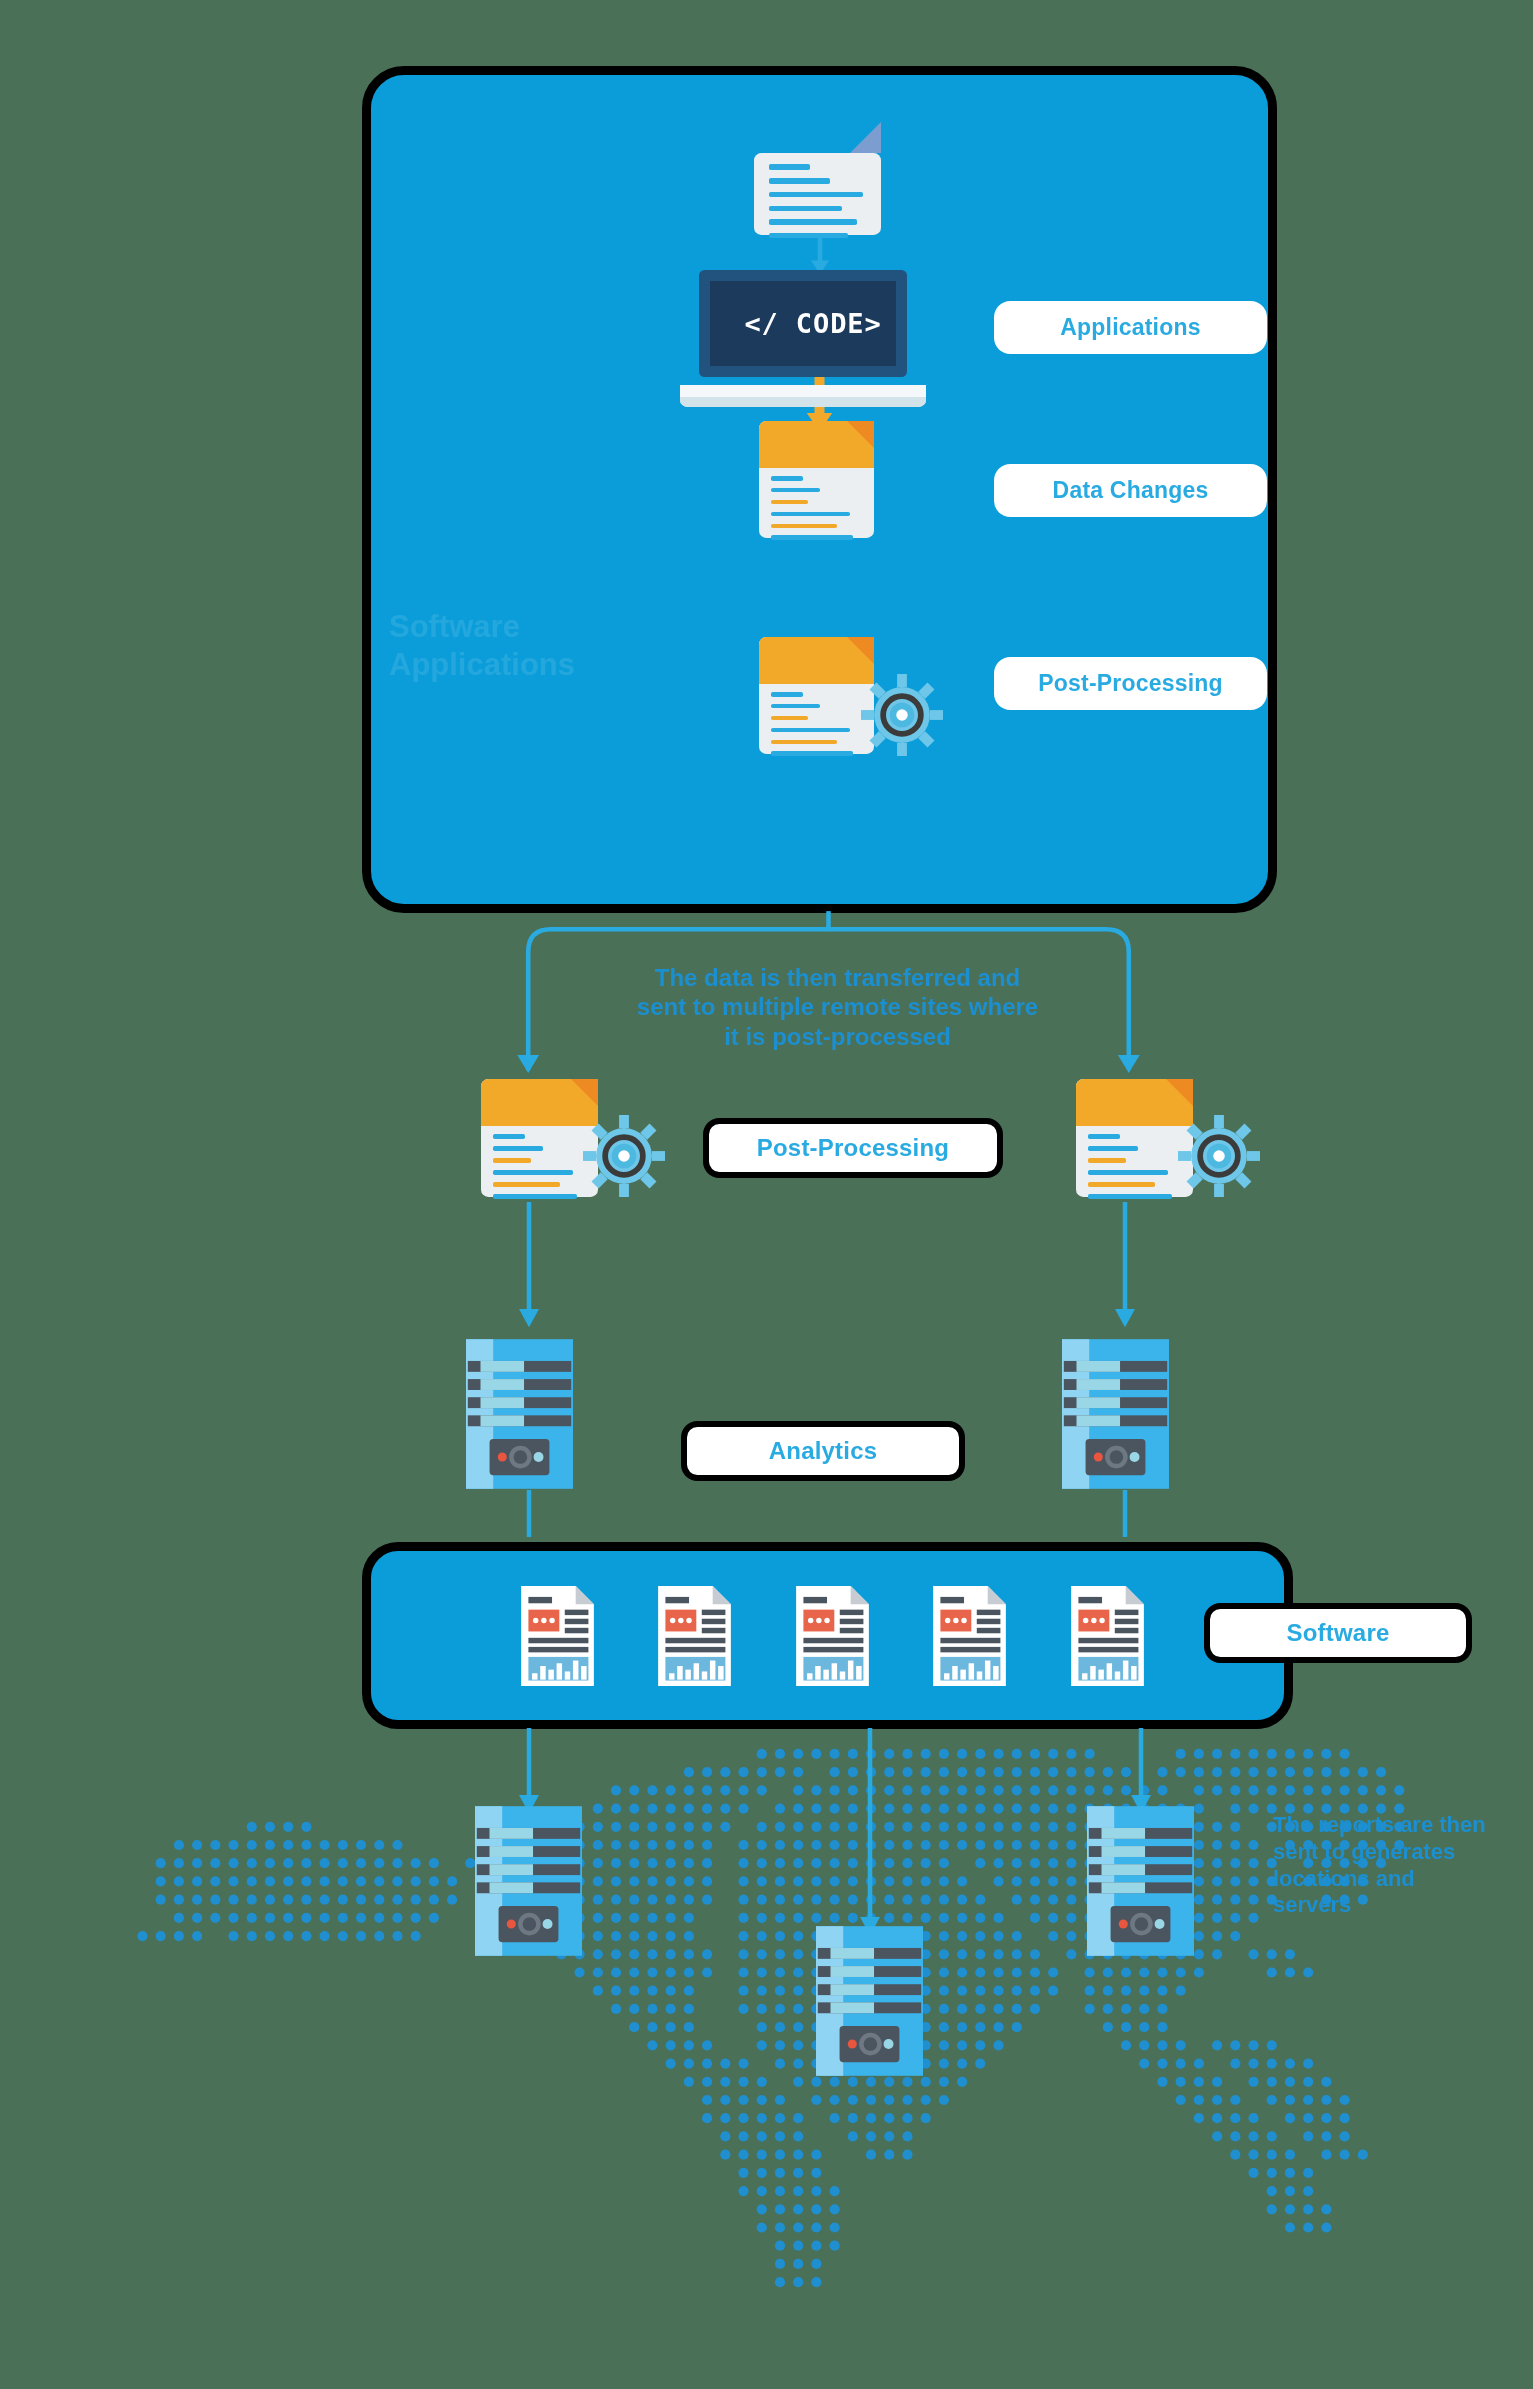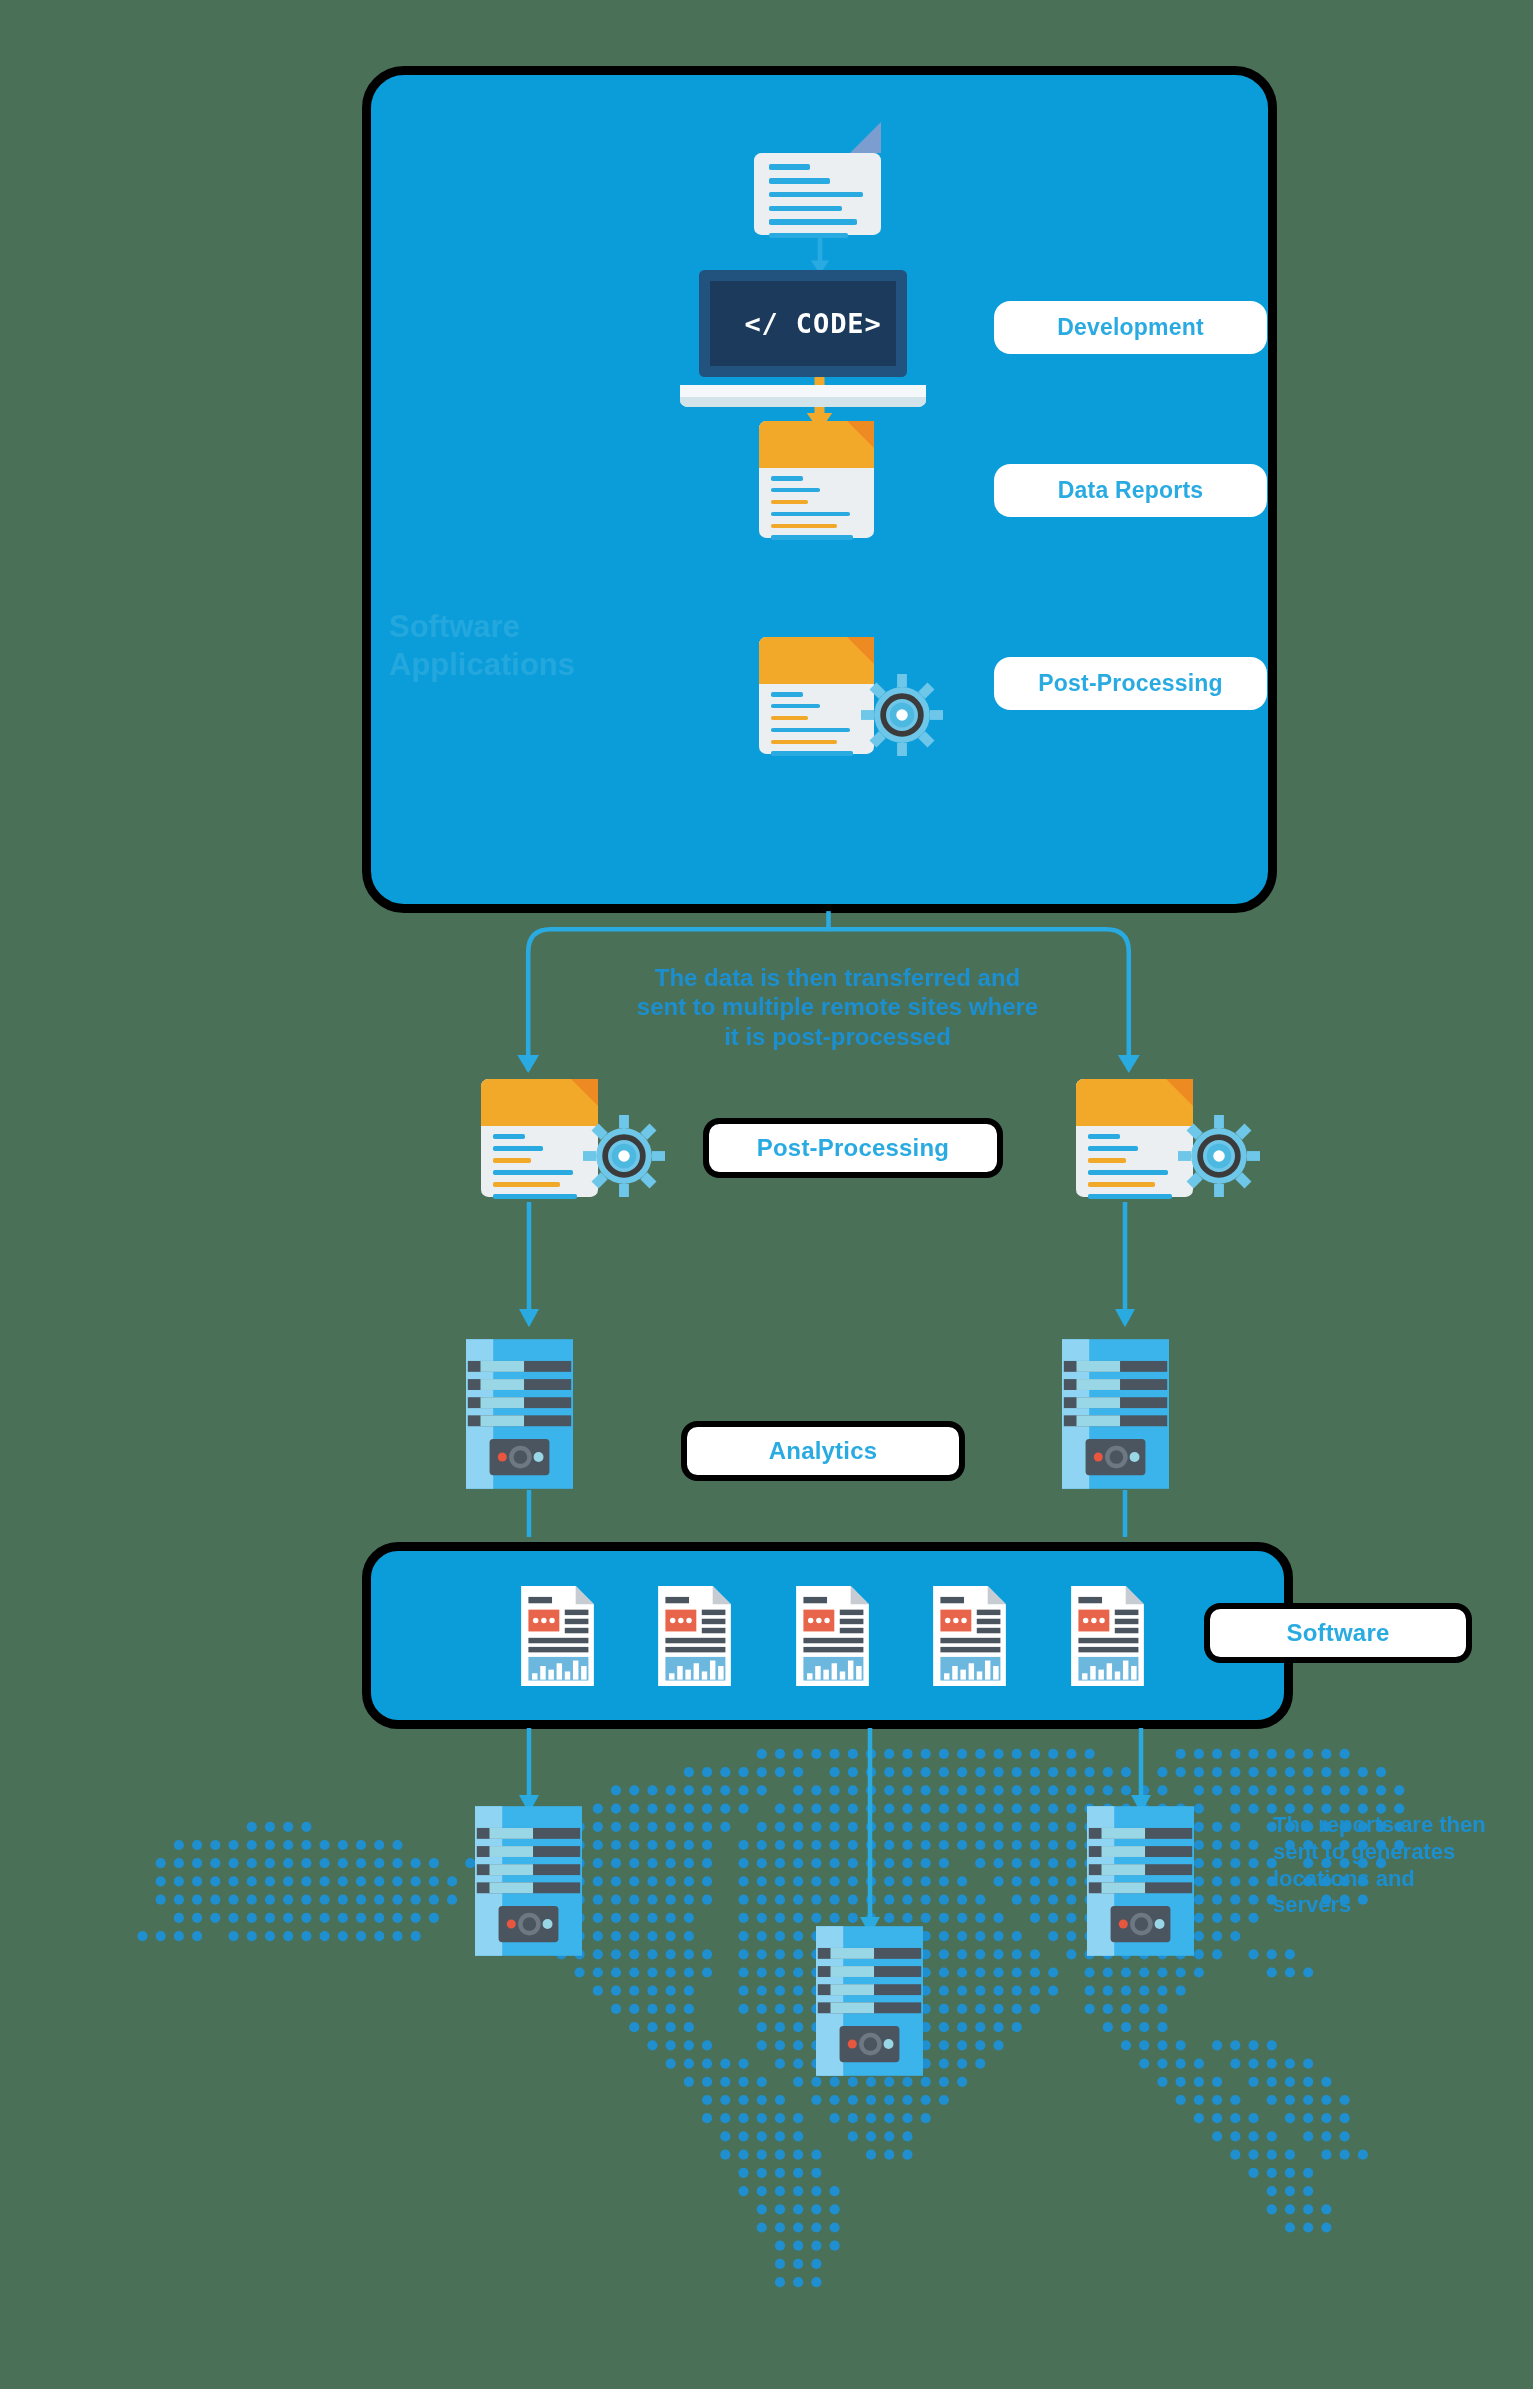--- a/index.html
+++ b/index.html
@@ -1121,24 +1121,24 @@
         <rect x="0" y="44" width="16" height="12" transform="rotate(45 50 50)"></rect>
         <rect x="84" y="44" width="16" height="12" transform="rotate(45 50 50)"></rect>
       </g>
       <circle cx="50" cy="50" r="23" fill="none" stroke="#3b3b3b" stroke-width="7"></circle>
       <circle cx="50" cy="50" r="15" fill="#4db8e0"></circle>
       <circle cx="50" cy="50" r="7" fill="#ffffff"></circle>
     </svg>
   </div>
 
   <div class="pill" style="left:994px; top:301px; width:273px; height:53px; font-size:23px;">
-    <span>Development</span>
+    <span>Applications</span>
   </div>
   <div class="pill" style="left:994px; top:464px; width:273px; height:53px; font-size:23px;">
-    <span>Data Reports</span>
+    <span>Data Changes</span>
   </div>
   <div class="pill" style="left:994px; top:657px; width:273px; height:53px; font-size:23px;">
     <span>Post-Processing</span>
   </div>
 
   <div class="conn" style="left:510px; top:911px; width:637px; height:164px;">
     <svg width="637" height="164" viewBox="0 0 700 180">
       <path d="M 20 175 L 20 45 Q 20 20 45 20 L 655 20 Q 680 20 680 45 L 680 160" fill="none" stroke="#29abe2" stroke-width="5"></path>
       <polygon points="8,158 32,158 20,178" fill="#29abe2"></polygon>
       <polygon points="668,158 692,158 680,178" fill="#29abe2"></polygon>

